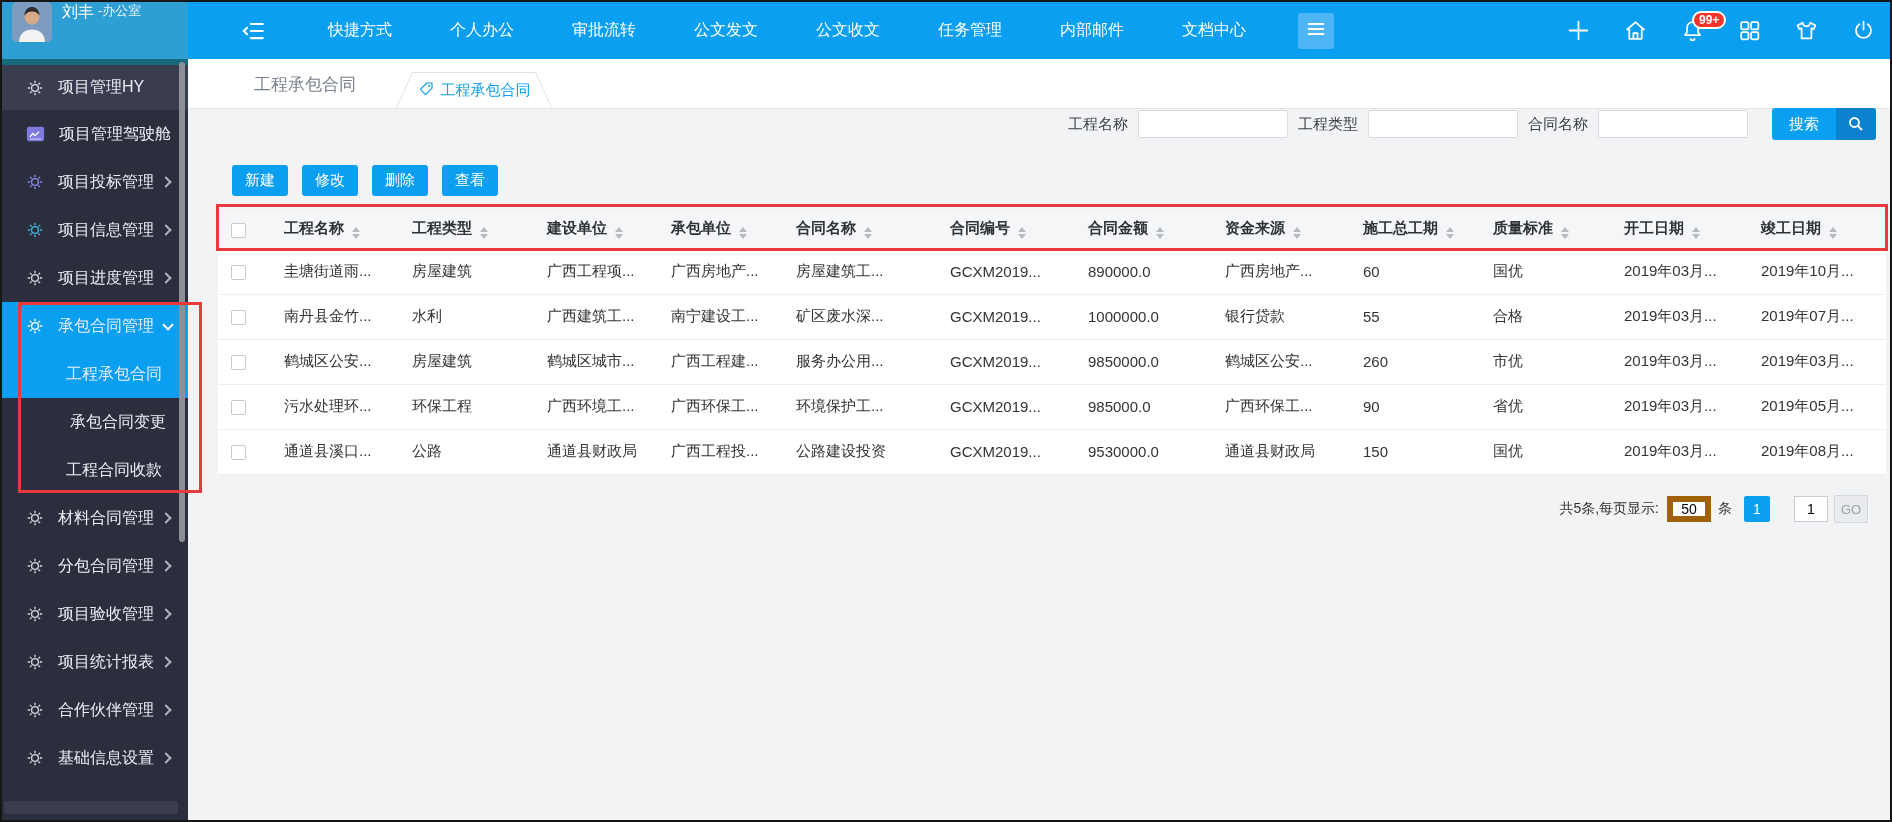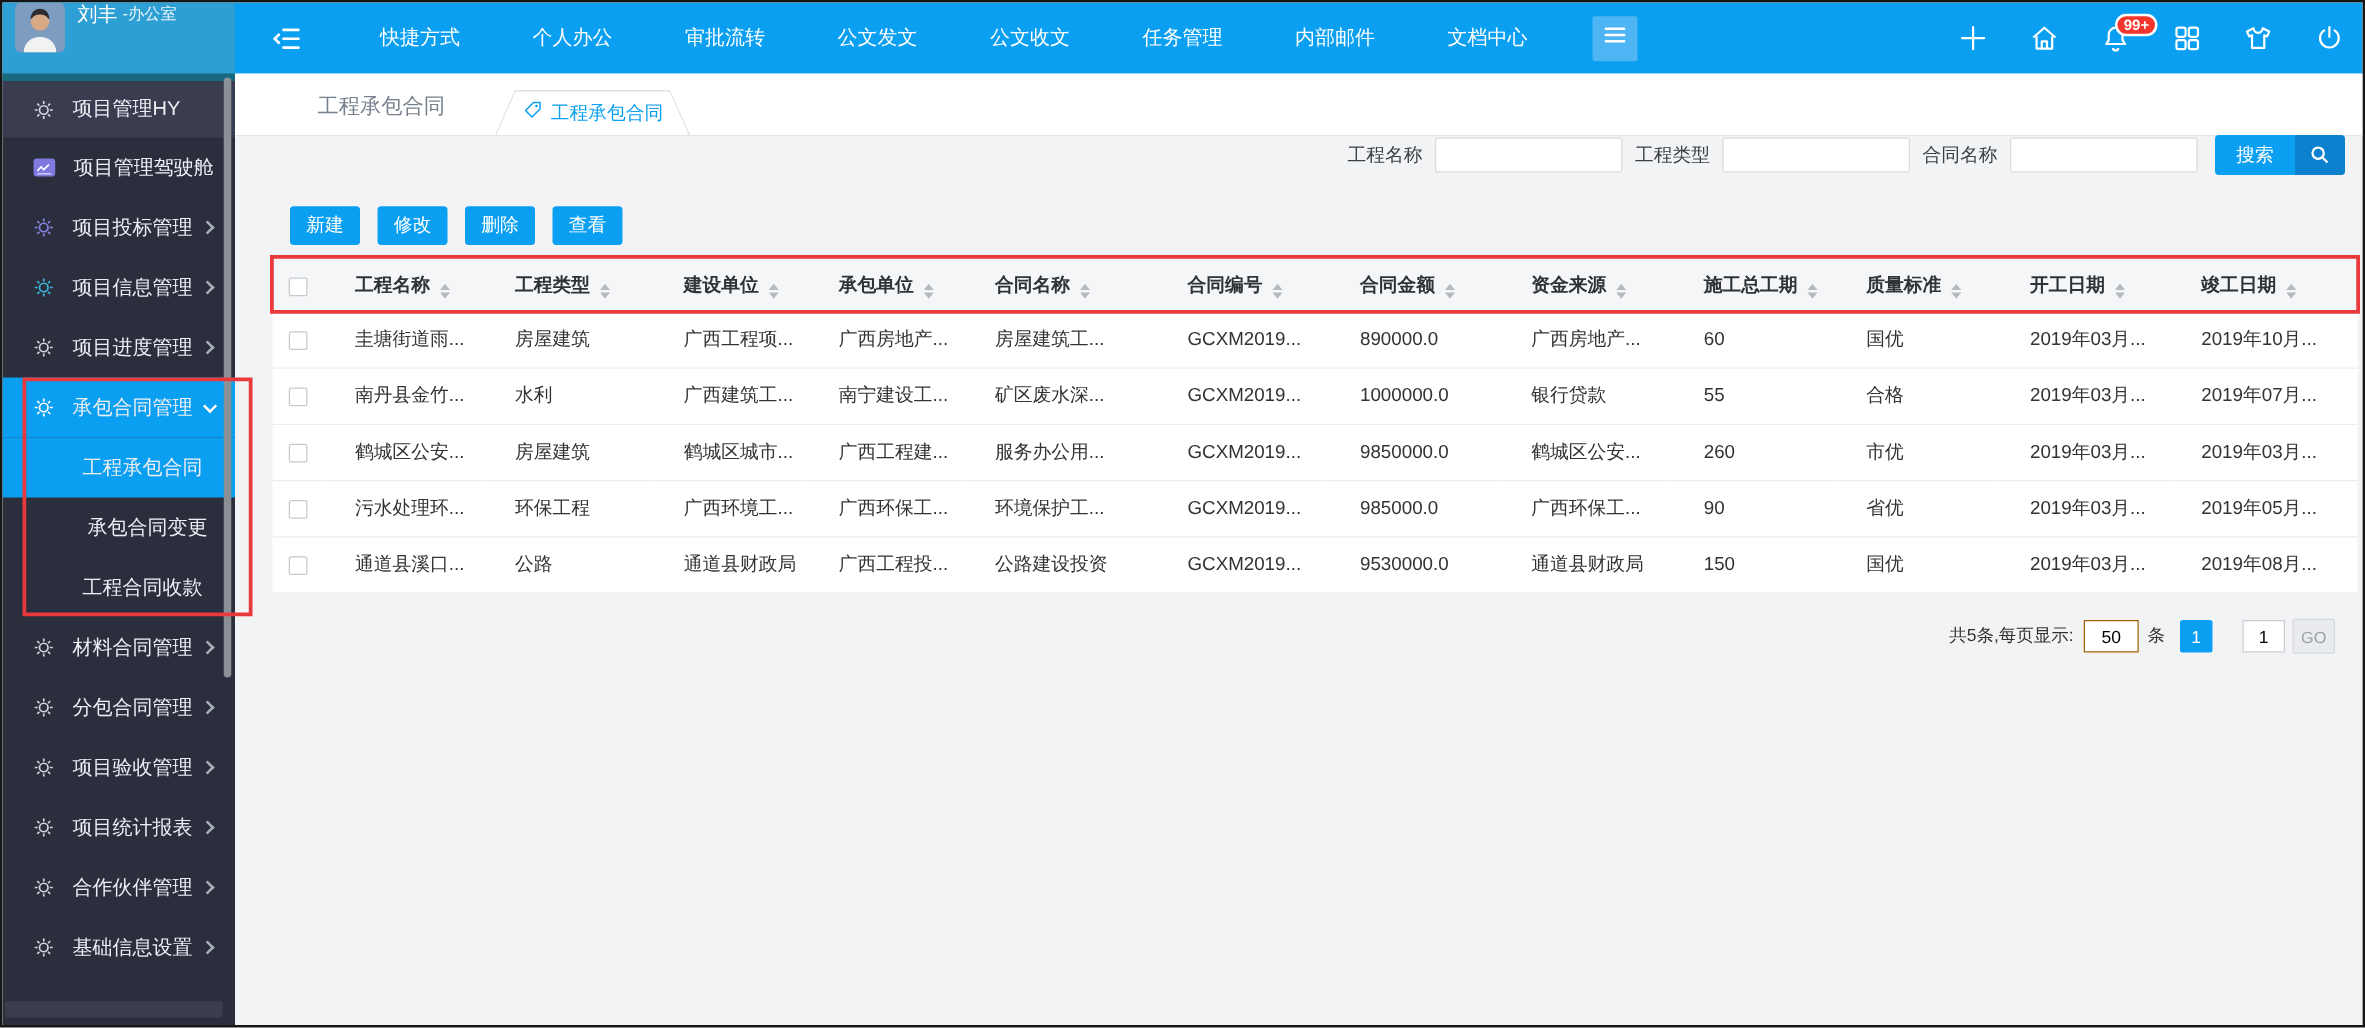--- a/index.html
+++ b/index.html
@@ -6,21 +6,21 @@
   body { font-family:"Liberation Sans","DejaVu Sans",sans-serif; background:#555; }
   .screen { position:relative; width:1892px; height:822px; background:#f2f3f5; overflow:hidden;
             border:2px solid #161616; }
 
   
   .topbar { position:absolute; top:0; left:0; right:0; height:57px; background:#0a9ff0; }
   .user-area { position:absolute; left:0; top:0; width:186px; height:57px; background:#2d9fd4;
                display:flex; align-items:flex-start; padding-left:10px; cursor:pointer; }
   .user-name { color:#fff; font-size:16px; margin-left:10px; white-space:nowrap; }
   .user-dept { color:#eaf4fb; font-size:13px; margin-left:4px; white-space:nowrap; }
-  .topbar-main { position:absolute; left:186px; right:0; top:0; height:57px; display:flex; align-items:center; padding-left:28px; }
+  .topbar-main { position:absolute; left:186px; right:0; top:0; height:57px; display:flex; align-items:center; padding-left:52px; }
   .collapse-ic { width:26px; height:26px; color:#fff; cursor:pointer; flex:none; }
   .menu { display:flex; gap:58px; margin-left:62px; }
   .menu-item { color:#fff; font-size:16px; cursor:pointer; white-space:nowrap; }
   .burger-box { width:36px; height:36px; background:#4db5f4; border-radius:2px; margin-left:52px;
                 display:flex; align-items:center; justify-content:center; cursor:pointer; flex:none; }
   .top-icons { position:absolute; right:14px; top:0; height:57px; display:flex; align-items:center; gap:32px; }
   .tic { width:25px; height:25px; color:#fff; cursor:pointer; position:relative; }
   .tic svg { display:block; }
   .badge { position:absolute; top:-7px; left:12px; background:#f5352b; color:#fff; font-size:12px; font-weight:bold;
            padding:1px 5px; border-radius:9px; border:2px solid #fff; line-height:12px; white-space:nowrap; }
@@ -54,21 +54,21 @@
                 clip-path:polygon(16px 0, calc(100% - 16px) 0, 100% 100%, 0 100%); }
   .tab .shape-in { position:absolute; left:1px; right:1px; top:1px; bottom:0; background:#fff;
                 clip-path:polygon(15.5px 0, calc(100% - 15.5px) 0, 100% 100%, 0 100%); }
   .tab .tx { position:relative; display:flex; align-items:center; justify-content:center; gap:7px; height:100%;
              color:#0a9ff0; font-size:15px; }
 
   .search-row { position:absolute; top:49px; right:14px; height:32px; display:flex; align-items:center; gap:10px; }
   .f-label { font-size:15px; color:#3a3f45; }
   .f-input { width:150px; height:28px; border:1px solid #d8dbdf; border-radius:2px; background:#fff;
              font-size:14px; padding:0 6px; outline:none; }
-  .search-btn { display:flex; height:32px; border-radius:3px; overflow:hidden; margin-left:4px; cursor:pointer; }
+  .search-btn { display:flex; height:32px; border-radius:3px; overflow:hidden; margin-left:14px; cursor:pointer; }
   .search-btn .txt { background:#0a9ff0; color:#fff; display:flex; align-items:center; padding:0 17px; font-size:15px; }
   .search-btn .mag { background:#0c82cf; width:40px; display:flex; align-items:center; justify-content:center; }
 
   .toolbar { position:absolute; top:106px; left:44px; display:flex; gap:14px; }
   .btn { min-width:56px; padding:6px 12px; background:#0a9ff0; color:#fff; font-size:15px;
          border-radius:3px; text-align:center; cursor:pointer; }
 
   .table-wrap { position:absolute; top:151px; left:30px; }
   table.grid { width:1668px; border-collapse:collapse; table-layout:fixed; background:#fff; }
   .grid th { height:39px; background:#f5f6f8; font-weight:bold; font-size:15px; color:#2f3338; text-align:left;
@@ -78,21 +78,21 @@
   .grid th.cbcol, .grid td.cbcol { padding:0; text-align:center; }
   .cb { width:15px; height:15px; border:1px solid #c6cacd; border-radius:2px; background:#fff;
         display:inline-block; vertical-align:middle; cursor:pointer; }
   .sort { display:inline-flex; flex-direction:column; gap:2px; margin-left:8px; vertical-align:1px; }
   .sort i { width:0; height:0; border-left:4px solid transparent; border-right:4px solid transparent; display:block; }
   .sort .up { border-bottom:5px solid #b6bac0; }
   .sort .down { border-top:5px solid #b6bac0; }
 
   .pg { position:absolute; top:436px; right:22px; display:flex; align-items:center; font-size:14px; color:#333; }
   .pg-summary { margin-right:8px; }
-  .pg-size { width:44px; height:26px; border:1px solid #a16207; text-align:center; font-size:14px; background:#fff; outline:none; }
+  .pg-size { width:44px; height:26px; border:6px solid #a16207; text-align:center; font-size:14px; background:#fff; outline:none; }
   .pg-unit { margin-left:7px; }
   .pg-cur { width:26px; height:26px; background:#0a9ff0; color:#fff; display:flex; align-items:center;
             justify-content:center; border-radius:2px; margin-left:12px; cursor:pointer; }
   .pg-goto { width:34px; height:26px; border:1px solid #c9cdd1; text-align:center; font-size:14px;
              background:#fff; margin-left:24px; outline:none; }
   .pg-go { min-width:34px; height:28px; background:#e9ebee; color:#9ba1a9; border:1px solid #d4d7db;
            display:flex; align-items:center; justify-content:center; border-radius:2px; margin-left:6px;
            font-size:13px; cursor:pointer; }
 
   

